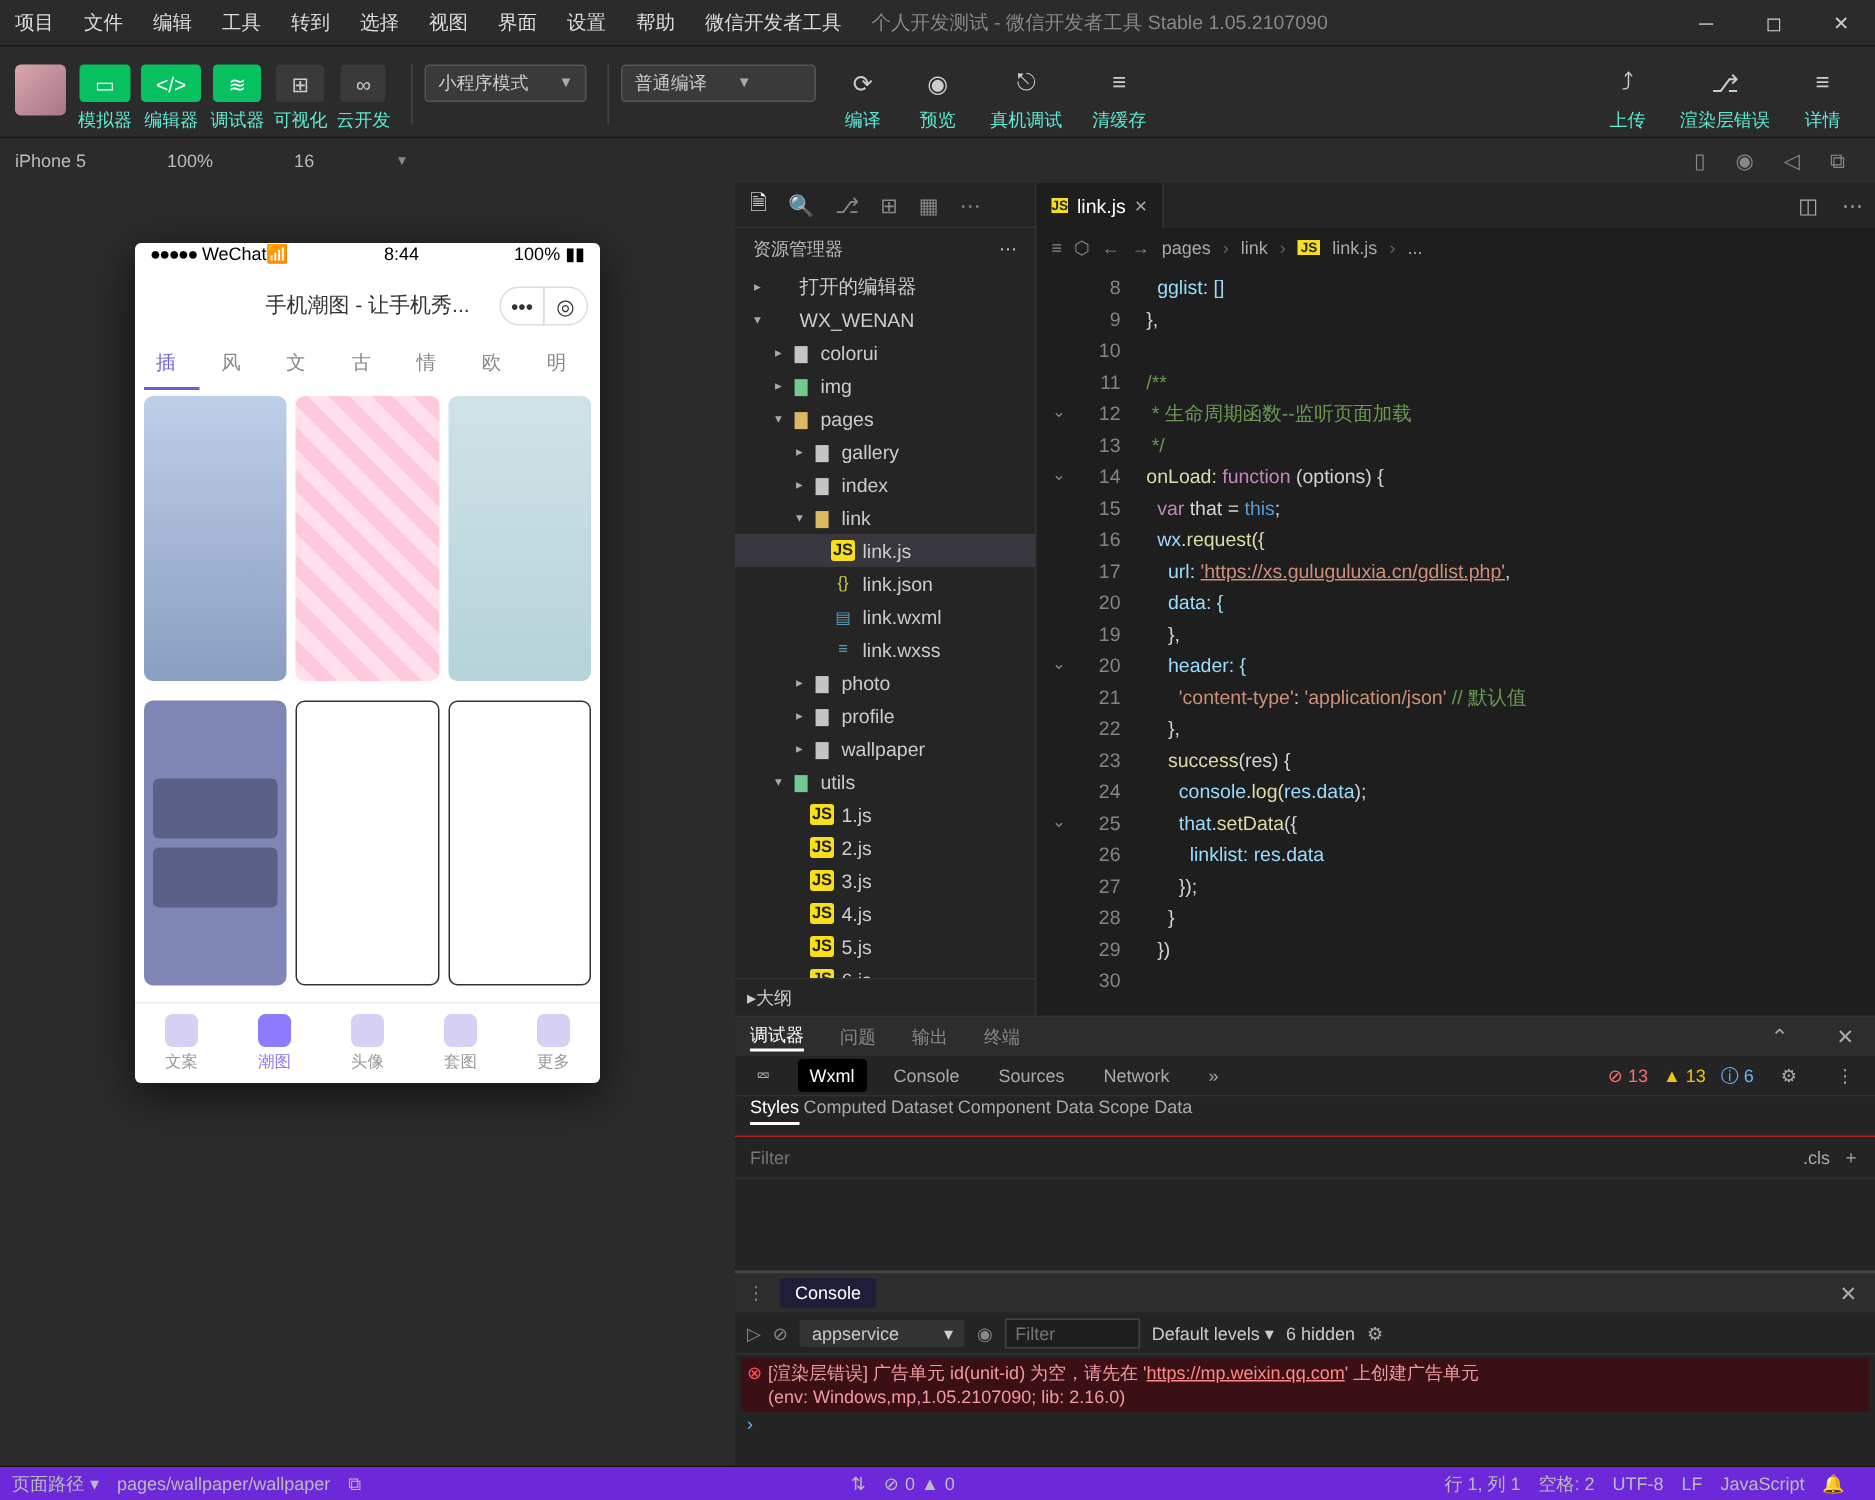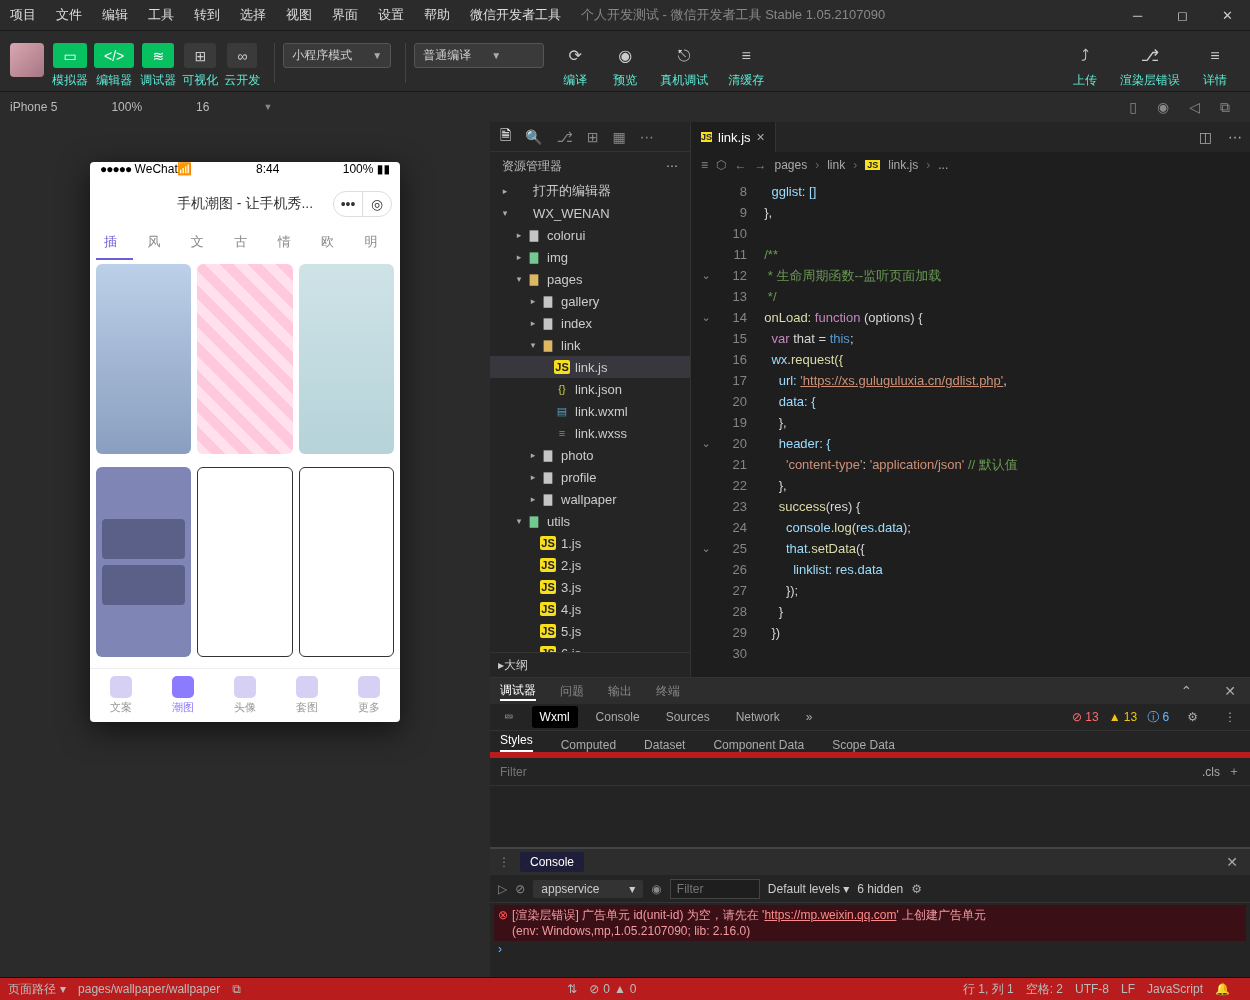--- a/index.html
+++ b/index.html
@@ -122,21 +122,21 @@
 .dbg-tab.active{color:#fff;border-bottom:2px solid #fff;}
 .dbg-tabs .spacer{flex:1;}
 .dbg-tabs .ctrl{color:#aaa;cursor:pointer;font-size:14px;padding:0 4px;}
 .dbg-tools{height:27px;display:flex;align-items:center;background:#242424;padding:0 6px;gap:10px;font-size:12px;border-bottom:1px solid #333;}
 .dbg-tools .tool{color:#aaa;padding:4px 8px;cursor:pointer;}
 .dbg-tools .tool.active{background:#000;border-radius:3px;color:#fff;}
 .dbg-tools .spacer{flex:1;}
 .dbg-tools .badge-red{color:#ff6b6b;}
 .dbg-tools .badge-yel{color:#f1c40f;}
 .dbg-tools .badge-blue{color:#6cb6ff;}
-.dbg-sub{height:27px;display:flex;align-items:flex-end;padding:0 10px;gap:28px;font-size:12px;background:#242424;border-bottom:6px solid #b91c1c;}
+.dbg-sub{height:27px;display:flex;align-items:flex-start;padding:0 10px;gap:3px;font-size:12px;background:#242424;border-bottom:1px solid #b91c1c;}
 .dbg-sub .sub{color:#aaa;cursor:pointer;}
 .dbg-sub .sub.active{color:#fff;border-bottom:2px solid #fff;padding-bottom:3px;}
 .dbg-filter{height:28px;display:flex;align-items:center;padding:0 10px;color:#888;border-bottom:1px solid #333;}
 .dbg-filter input{flex:1;background:transparent;border:none;color:#ccc;outline:none;font-size:12px;}
 .dbg-filter .cls{color:#aaa;font-size:12px;}
 .dbg-body{flex:1;}
 
 
 .console-box{height:130px;border-top:2px solid #444;background:#242424;display:flex;flex-direction:column;}
 .con-hdr{height:26px;display:flex;align-items:center;background:#2d2d2d;padding:0 8px;}
@@ -150,21 +150,21 @@
 .con-tools .lvl{color:#ccc;font-size:12px;}
 .con-tools .gear{color:#aaa;cursor:pointer;}
 .con-body{flex:1;overflow:auto;font-family:Consolas,monospace;font-size:12px;padding:2px 4px;}
 .con-line{display:flex;gap:4px;line-height:16px;}
 .con-err{background:#3b0f16;color:#f19ba0;padding:2px 4px;}
 .con-err .xicon{color:#ff5555;}
 .con-err a{color:#ff8a8a;text-decoration:underline;}
 .con-prompt{color:#6cb6ff;padding:0 4px;}
 
 
-.statusbar{height:23px;background:#b91c1c;display:flex;align-items:center;font-size:12px;color:#bbb;padding:0 8px;border-top:1px solid #111;}
+.statusbar{height:23px;background:#6d28d9;display:flex;align-items:center;font-size:12px;color:#bbb;padding:0 8px;border-top:1px solid #111;}
 .statusbar .sb-item{margin-right:12px;display:flex;align-items:center;gap:4px;cursor:pointer;}
 .statusbar .spacer{flex:1;}
 
 
 .right{flex:1;display:flex;flex-direction:column;}
 .right-top{flex:1;display:flex;overflow:hidden;}
 </style>
 </head>
 <body>
 

